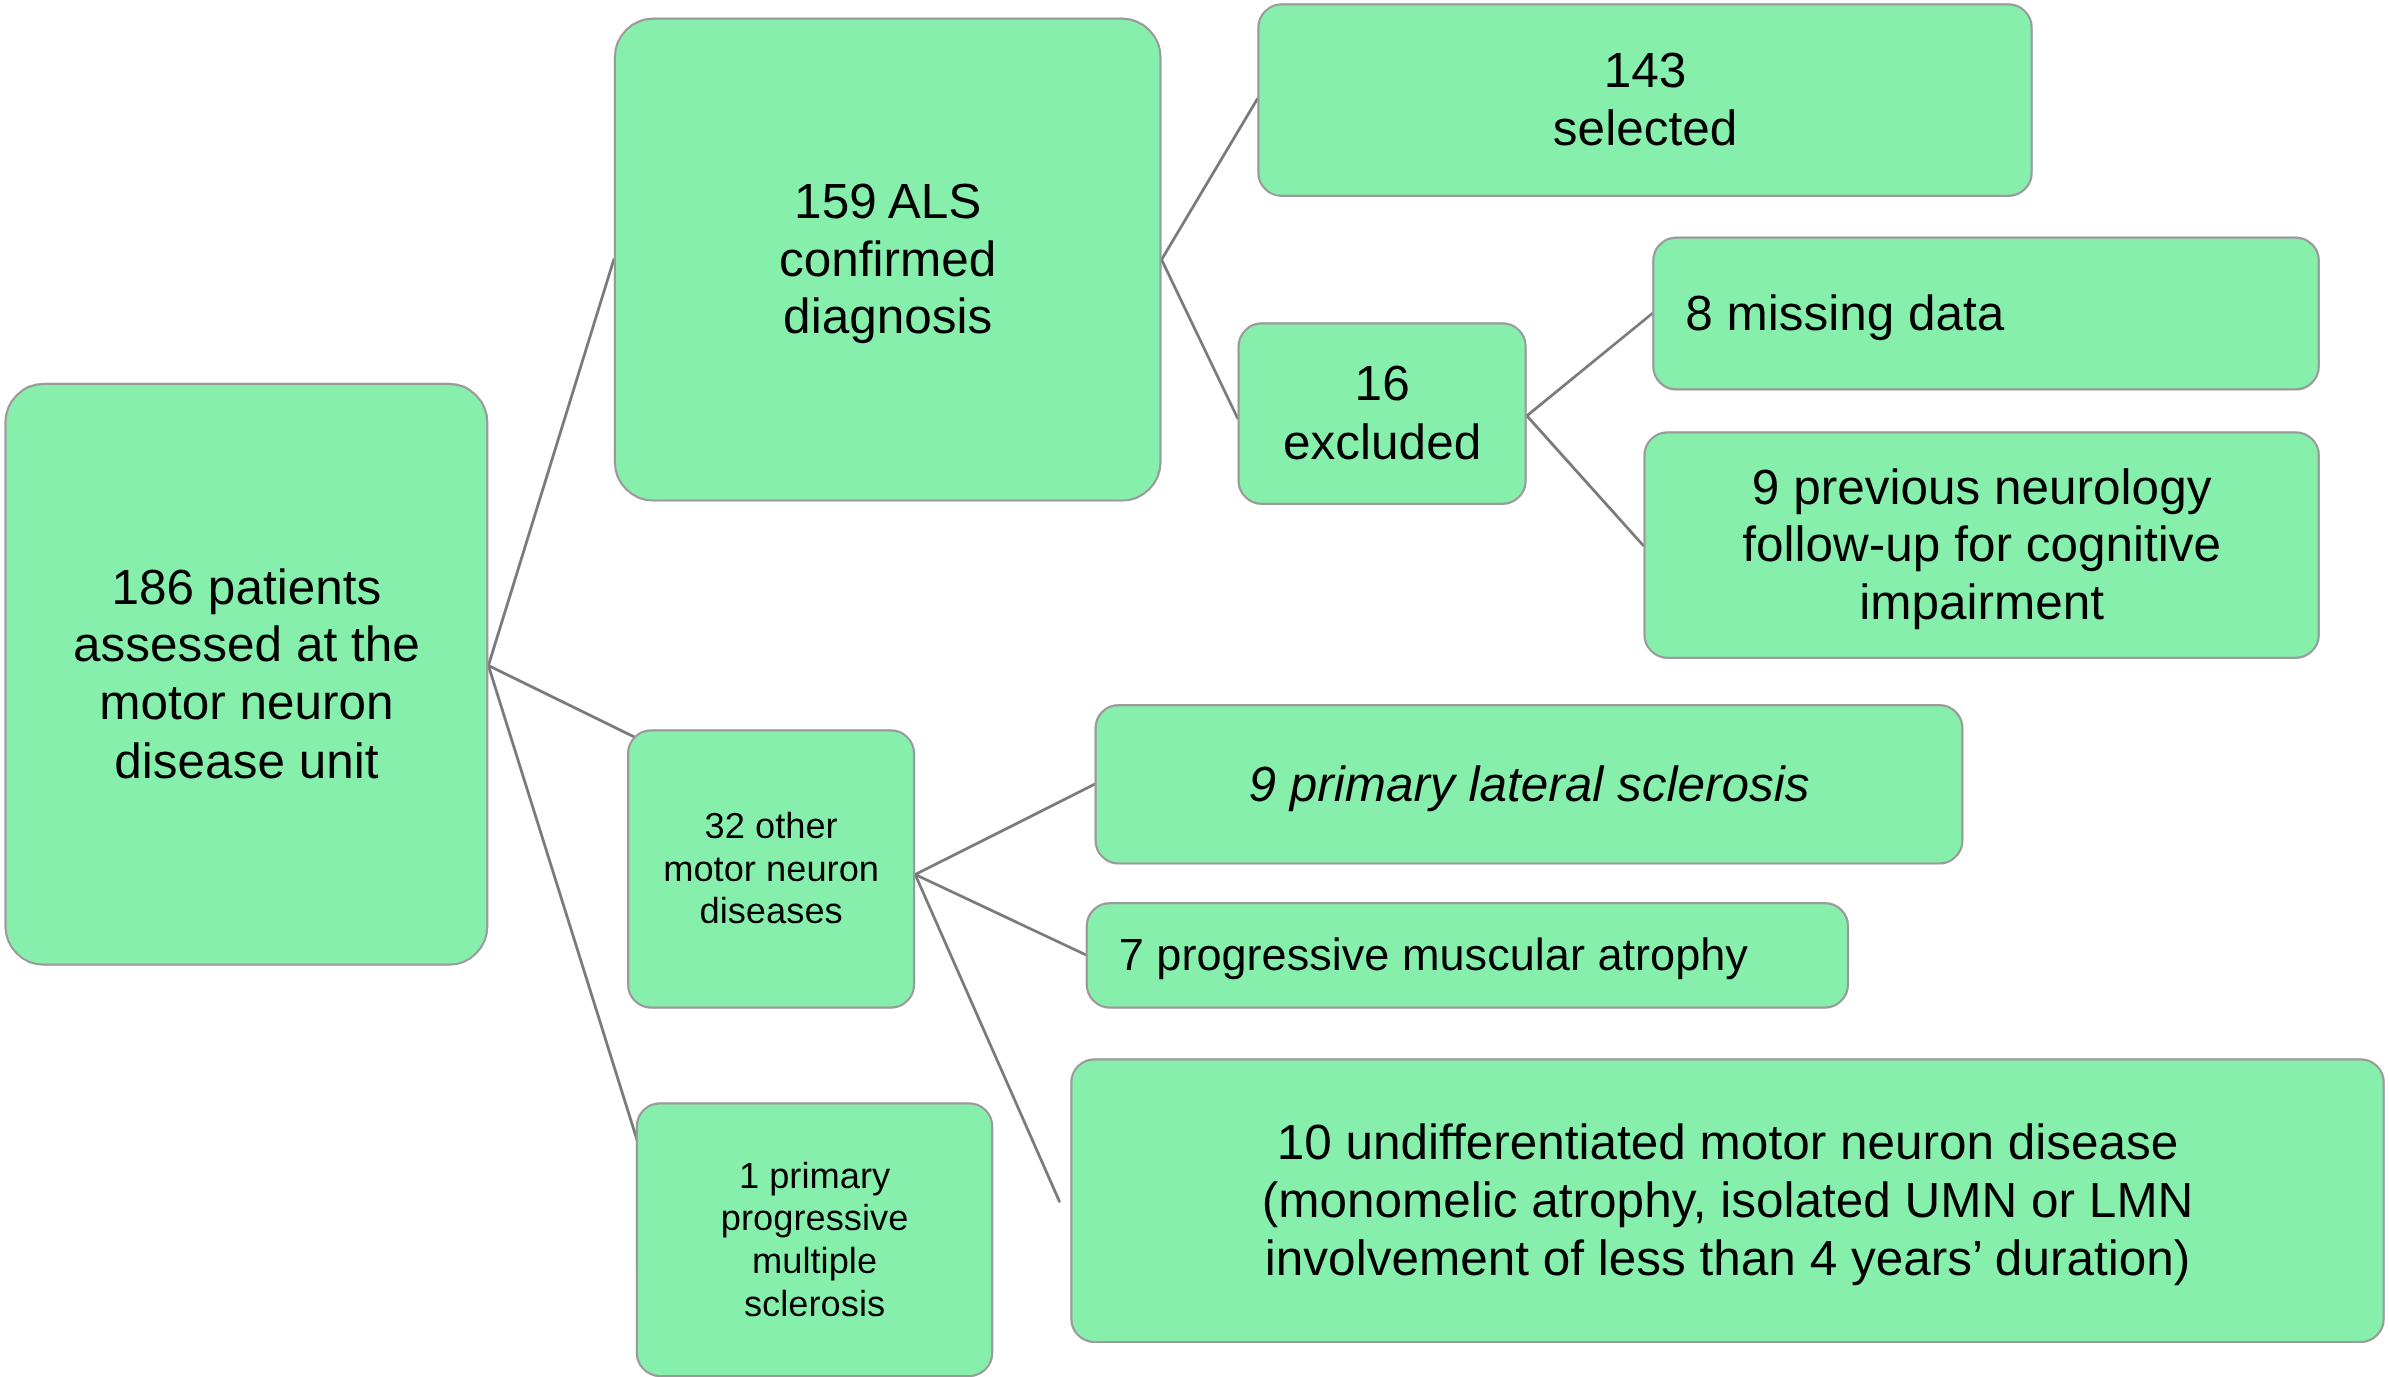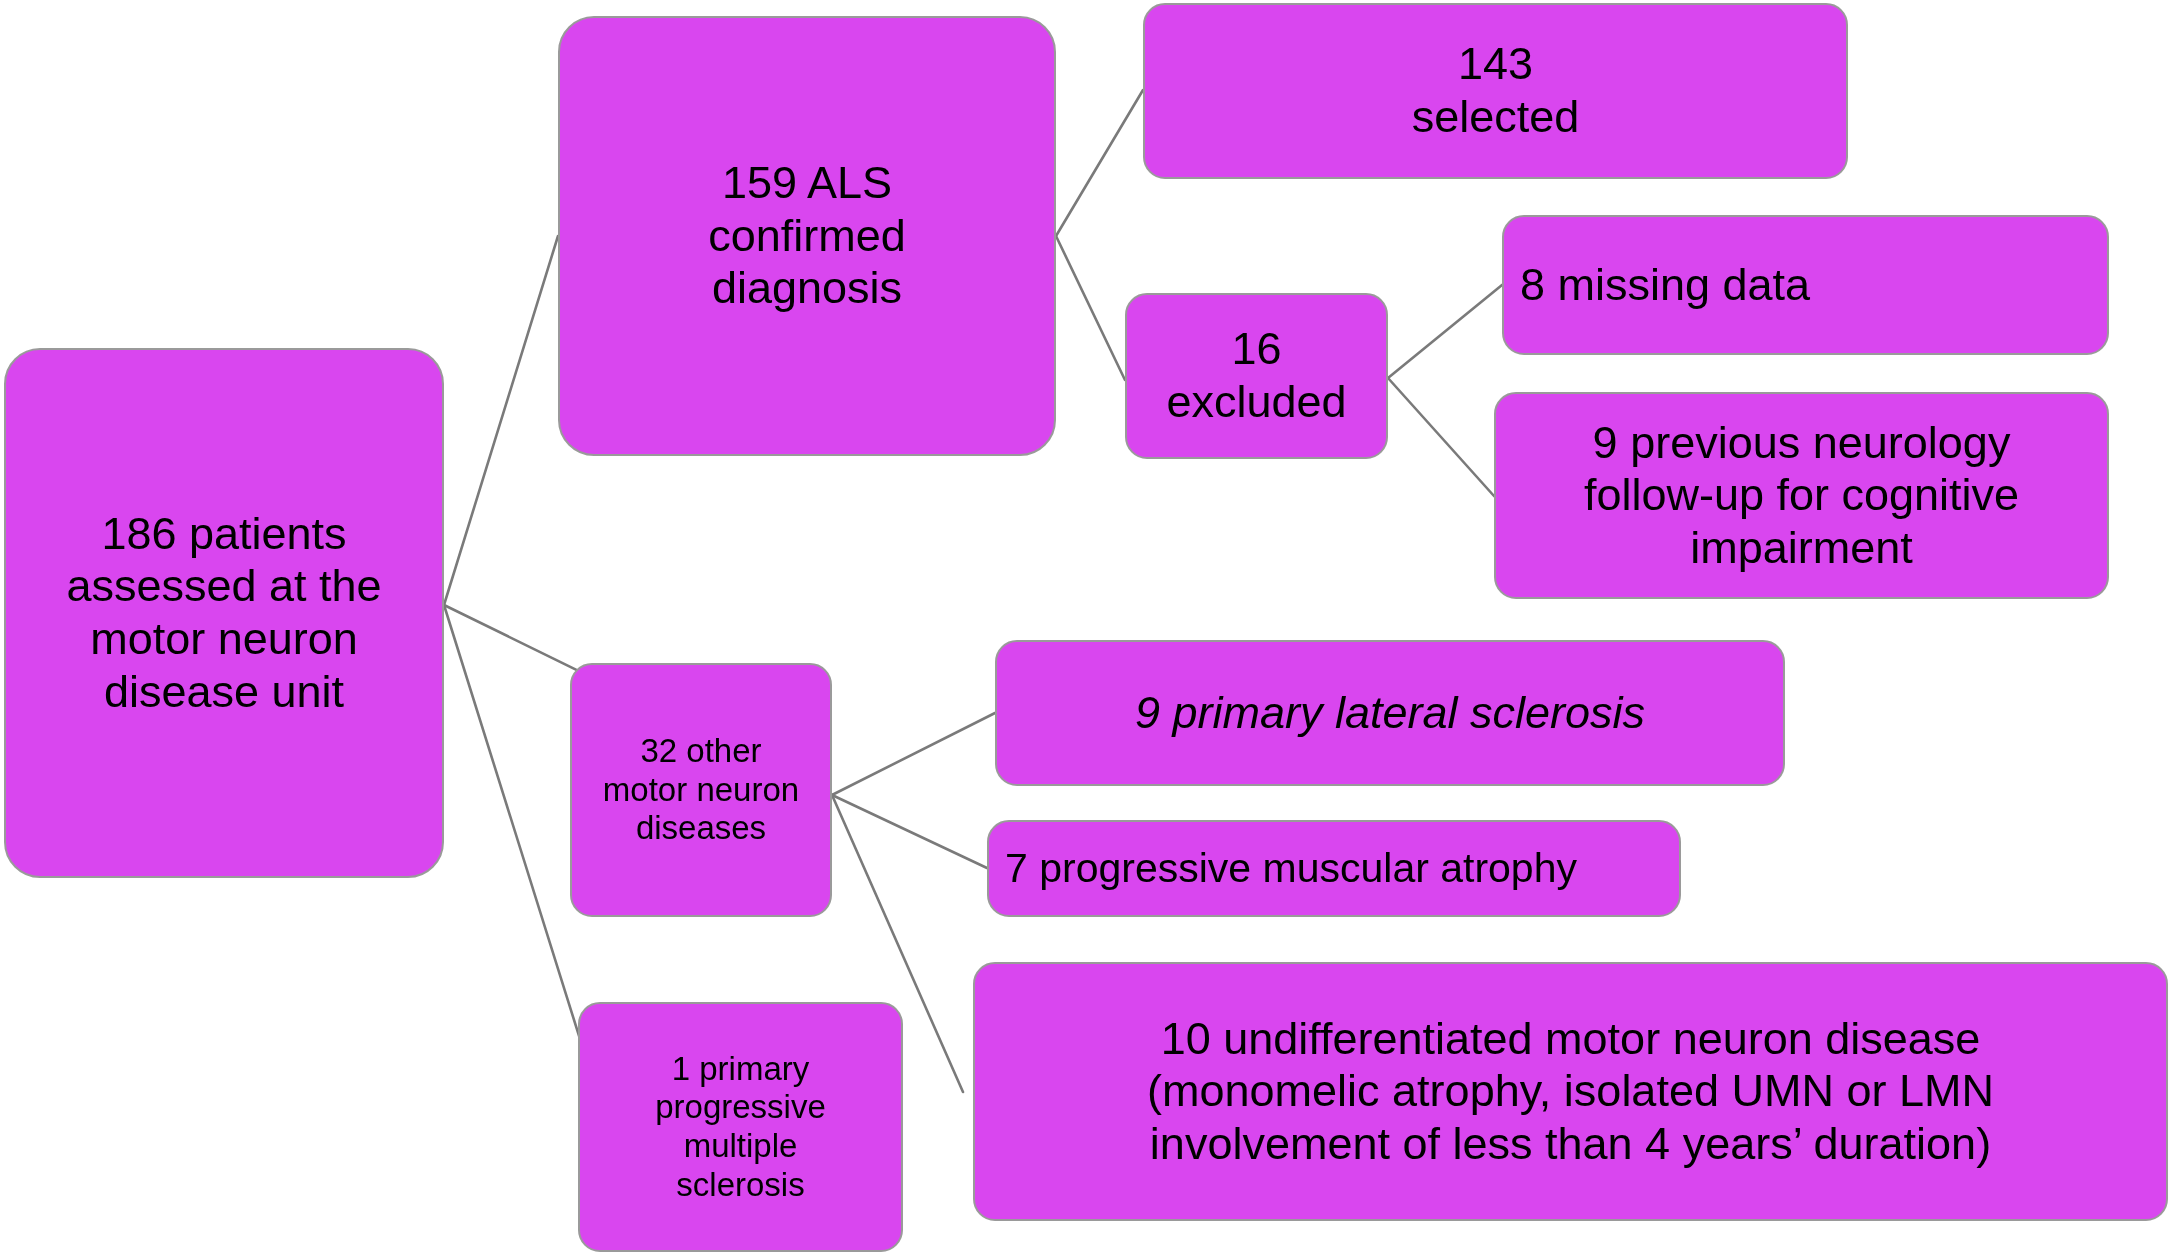--- a/index.html
+++ b/index.html
@@ -20,21 +20,21 @@
     position: absolute;
     left: 0;
     top: 0;
     width: 2172px;
     height: 1252px;
     pointer-events: none;
   }
   .node {
     position: absolute;
     box-sizing: border-box;
-    background: #d946ef;
+    background: #86efac;
     border: 2px solid #9a9a9a;
     border-radius: 26px;
     display: flex;
     align-items: center;
     justify-content: flex-start;
     text-align: center;
     line-height: 1.17;
     z-index: 2;
   }
   .node .txt {
@@ -48,21 +48,21 @@
   #n-selected  { left:1143px; top:3px;    width:705px;  height:176px;  font-size:45px; border-radius:22px; }
   #n-excluded  { left:1125px; top:293px;  width:263px;  height:166px;  font-size:45px; border-radius:22px; }
   #n-missing   { left:1502px; top:215px;  width:607px;  height:140px;  font-size:45px; border-radius:22px; }
   #n-prevneuro { left:1494px; top:392px;  width:615px;  height:207px;  font-size:45px; border-radius:22px; }
   #n-other     { left:570px;  top:663px;  width:262px;  height:254px;  font-size:33px; border-radius:22px; }
   #n-pls       { left:995px;  top:640px;  width:790px;  height:146px;  font-size:45px; border-radius:22px;font-style:italic; }
   #n-pma       { left:987px;  top:820px;  width:694px;  height:97px;   font-size:41px; border-radius:22px; }
   #n-ppms      { left:578px;  top:1002px; width:325px;  height:250px;  font-size:33px; border-radius:22px; }
   #n-undiff    { left:963px;  top:962px;  width:1195px; height:259px;  font-size:45px; border-radius:22px;margin-left:10px; }
 
-  #n-missing .txt, #n-pma .txt { text-align: left; padding-left: 16px; }
+  #n-missing .txt, #n-pma .txt { text-align: left; padding-left: 28px; }
 </style>
 </head>
 <body>
 
 <div id="canvas">
 
   <svg id="edges" viewBox="0 0 2172 1252" width="2172" height="1252" xmlns="http://www.w3.org/2000/svg">
     <g fill="none" stroke="#7a7a7a" stroke-width="2.6" stroke-linecap="round" stroke-linejoin="round">
 
       <path d="M 444 605 L 558 236"></path>

